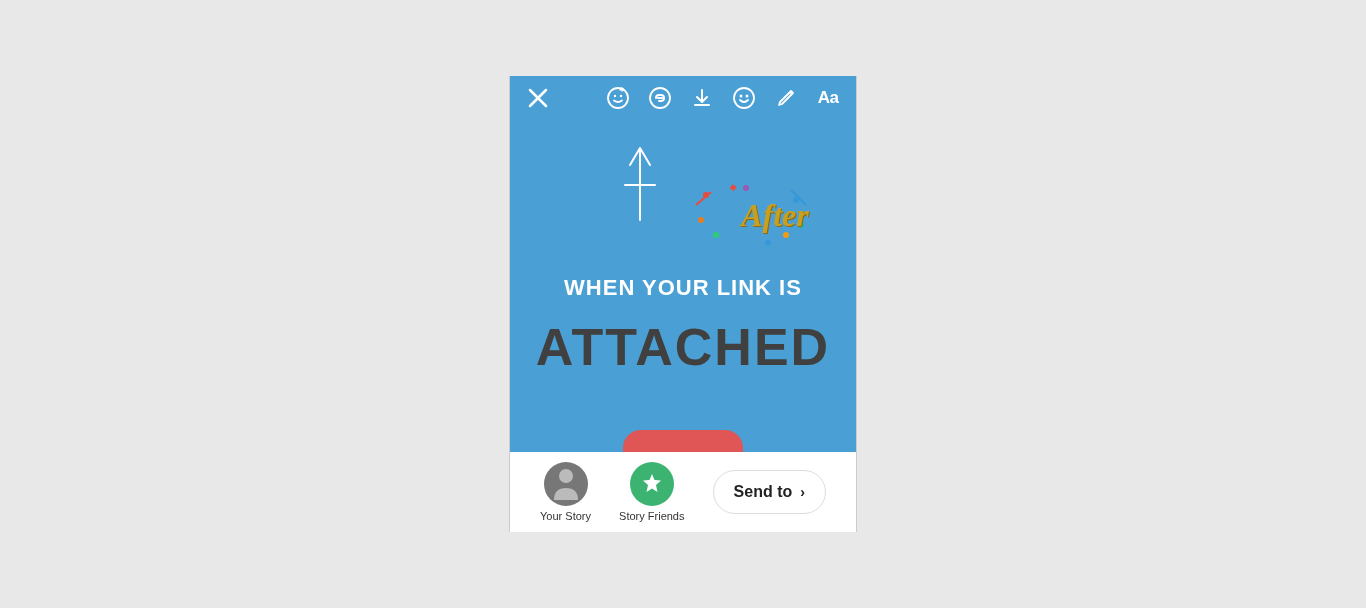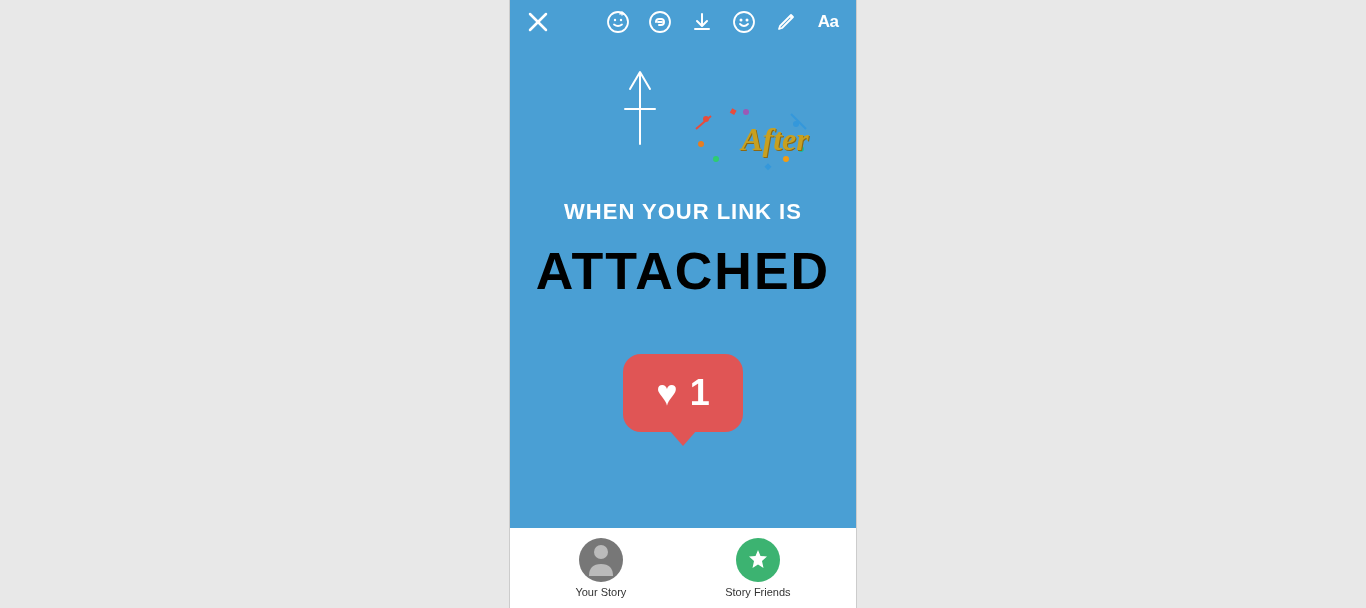--- a/index.html
+++ b/index.html
@@ -10,21 +10,21 @@
       background: #e8e8e8;
       display: flex;
       align-items: center;
       justify-content: center;
       font-family: -apple-system, BlinkMacSystemFont, 'Segoe UI', sans-serif;
       overflow: hidden;
     }
 
     .phone-frame {
       width: 348px;
-      height: 608px;
+      height: 456px;
       background: #4a9fd4;
       position: relative;
       overflow: hidden;
       border-left: 1px solid #ccc;
       border-right: 1px solid #ccc;
     }
 
     
     .toolbar {
       position: absolute;
@@ -121,21 +121,21 @@
       font-weight: 600;
       color: white;
       letter-spacing: 1px;
       text-transform: uppercase;
       margin-bottom: 20px;
     }
 
     .main-text-line2 {
       font-size: 52px;
       font-weight: 900;
-      color: #000000;
+      color: #404040;
       letter-spacing: 2px;
       text-transform: uppercase;
       line-height: 1;
     }
 
     
     .like-notification {
       position: absolute;
       top: 310px;
       left: 50%;
@@ -352,16 +352,20 @@
 
     <div class="story-option">
       <div class="story-option-icon close-friends-icon">
         <svg width="26" height="26" viewBox="0 0 26 26" fill="none">
           <polygon points="13,3 15.5,9 22,9.5 17,14 18.5,21 13,17.5 7.5,21 9,14 4,9.5 10.5,9" fill="white"></polygon>
         </svg>
       </div>
       <span class="story-label">Story Friends</span>
     </div>
 
+    <button class="send-to-btn">
+      <span>Send to</span>
+      <span class="send-to-arrow">›</span>
+    </button>
 
   </div>
 
 </div>
 
 </body></html>

